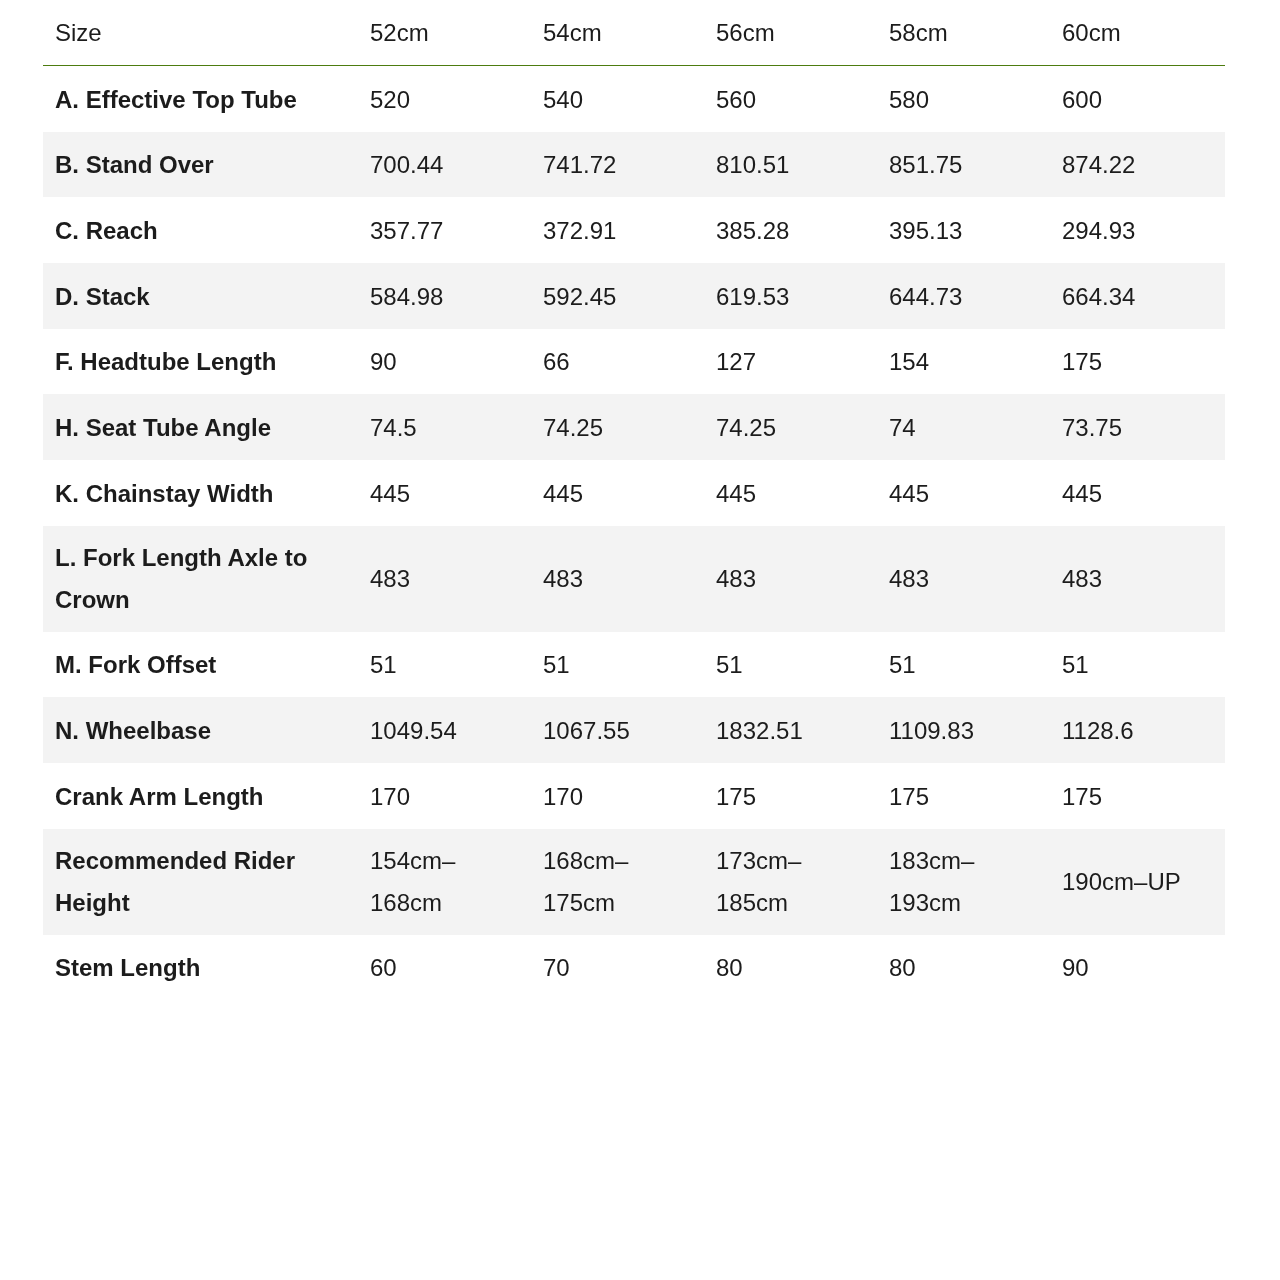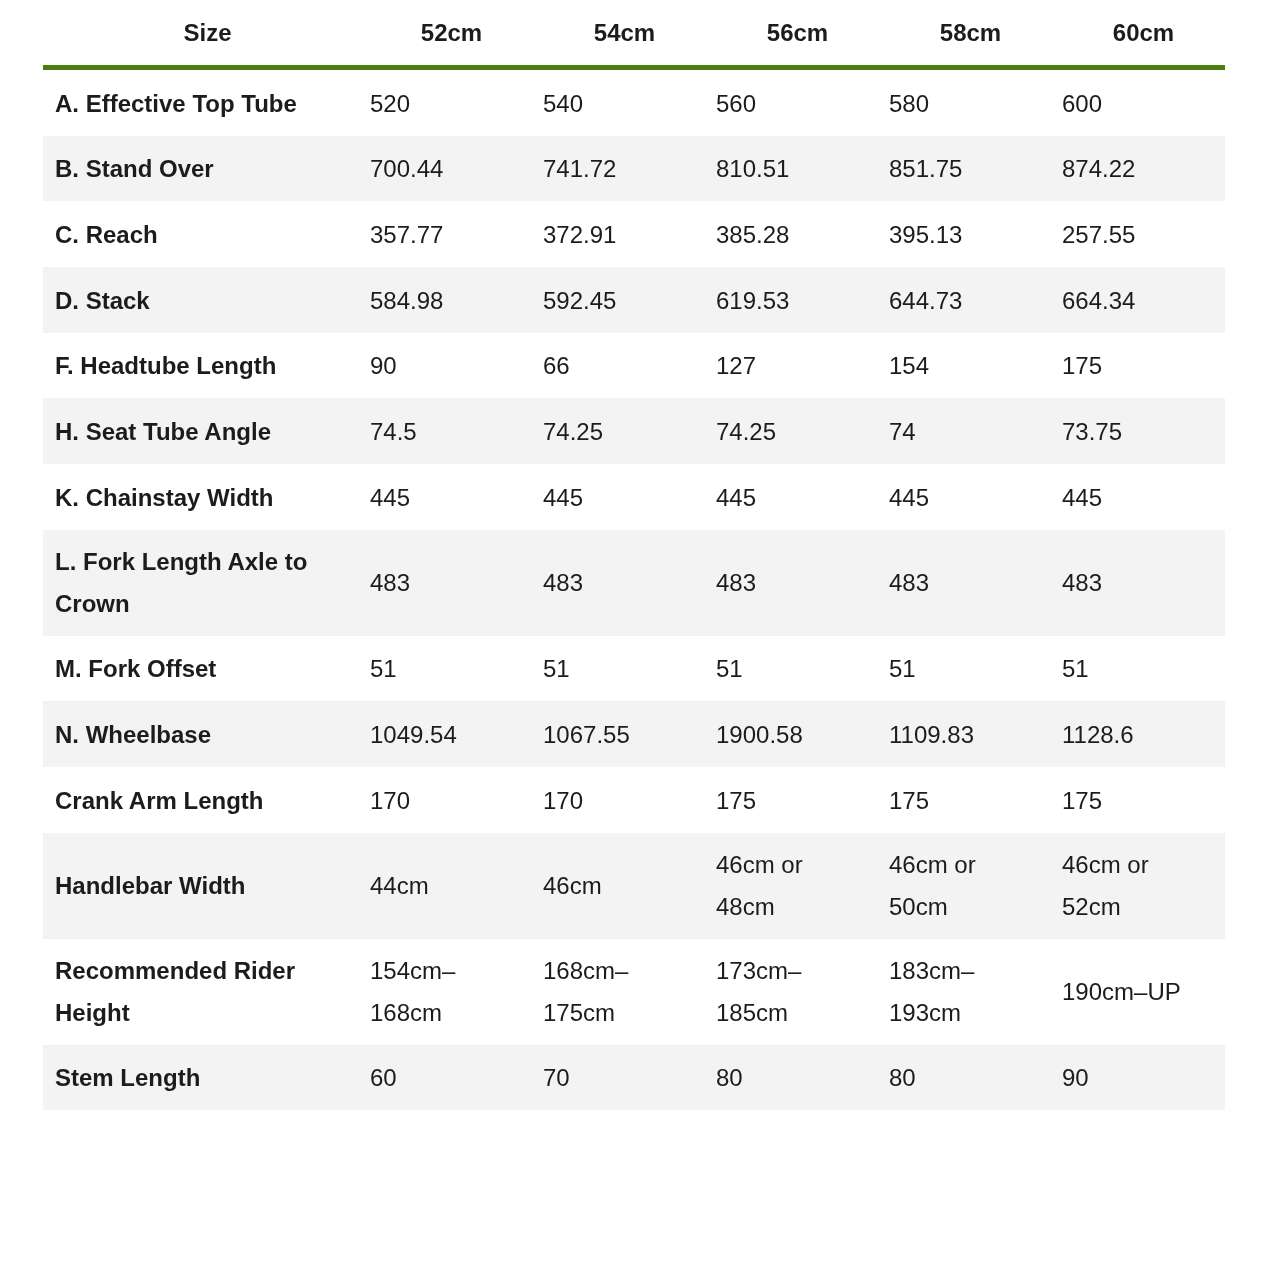--- a/index.html
+++ b/index.html
@@ -27,24 +27,23 @@
     font-weight: 400;
     padding: 11px 0 11px 10px;
     height: 42px;
     overflow: hidden;
   }
   .geo-table th:first-child,
   .geo-table td:first-child {
     padding-left: 12px;
   }
   .geo-table thead th {
-    font-weight: 700;
-    border-bottom: 5px solid #4d7c0f;
+    font-weight: 400;
+    border-bottom: 1px solid #4d7c0f;
     height: 43px;
-    text-align: center;
   }
   .geo-table tbody tr:nth-child(even) {
     background: #f3f3f3;
   }
   
   .wl { display: inline-block; max-width: 292px; vertical-align: middle; font-weight: bold; }
   .wv { display: inline-block; max-width: 132px; vertical-align: middle; }
 </style>
 </head>
 <body>
@@ -84,21 +83,21 @@
       <td><span class="wv">810.51</span></td>
       <td><span class="wv">851.75</span></td>
       <td><span class="wv">874.22</span></td>
     </tr>
     <tr>
       <td><span class="wl">C. Reach</span></td>
       <td><span class="wv">357.77</span></td>
       <td><span class="wv">372.91</span></td>
       <td><span class="wv">385.28</span></td>
       <td><span class="wv">395.13</span></td>
-      <td><span class="wv">257.55</span></td>
+      <td><span class="wv">294.93</span></td>
     </tr>
     <tr>
       <td><span class="wl">D. Stack</span></td>
       <td><span class="wv">584.98</span></td>
       <td><span class="wv">592.45</span></td>
       <td><span class="wv">619.53</span></td>
       <td><span class="wv">644.73</span></td>
       <td><span class="wv">664.34</span></td>
     </tr>
     <tr>
@@ -138,39 +137,31 @@
       <td><span class="wv">51</span></td>
       <td><span class="wv">51</span></td>
       <td><span class="wv">51</span></td>
       <td><span class="wv">51</span></td>
       <td><span class="wv">51</span></td>
     </tr>
     <tr>
       <td><span class="wl">N. Wheelbase</span></td>
       <td><span class="wv">1049.54</span></td>
       <td><span class="wv">1067.55</span></td>
-      <td><span class="wv">1900.58</span></td>
+      <td><span class="wv">1832.51</span></td>
       <td><span class="wv">1109.83</span></td>
       <td><span class="wv">1128.6</span></td>
     </tr>
     <tr>
       <td><span class="wl">Crank Arm Length</span></td>
       <td><span class="wv">170</span></td>
       <td><span class="wv">170</span></td>
       <td><span class="wv">175</span></td>
       <td><span class="wv">175</span></td>
       <td><span class="wv">175</span></td>
-    </tr>
-    <tr>
-      <td><span class="wl">Handlebar Width</span></td>
-      <td><span class="wv">44cm</span></td>
-      <td><span class="wv">46cm</span></td>
-      <td><span class="wv">46cm or 48cm</span></td>
-      <td><span class="wv">46cm or 50cm</span></td>
-      <td><span class="wv">46cm or 52cm</span></td>
     </tr>
     <tr>
       <td><span class="wl">Recommended Rider Height</span></td>
       <td><span class="wv">154cm–168cm</span></td>
       <td><span class="wv">168cm–175cm</span></td>
       <td><span class="wv">173cm–185cm</span></td>
       <td><span class="wv">183cm–193cm</span></td>
       <td><span class="wv">190cm–UP</span></td>
     </tr>
     <tr>

